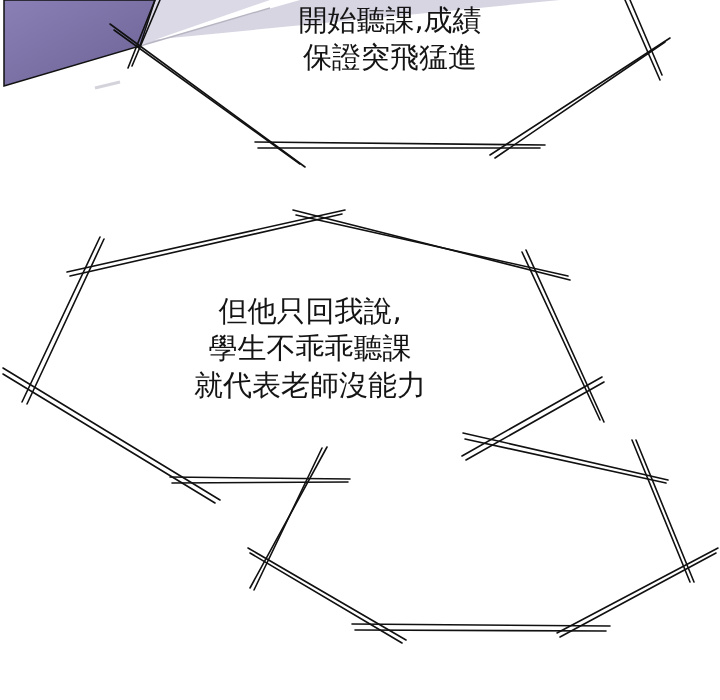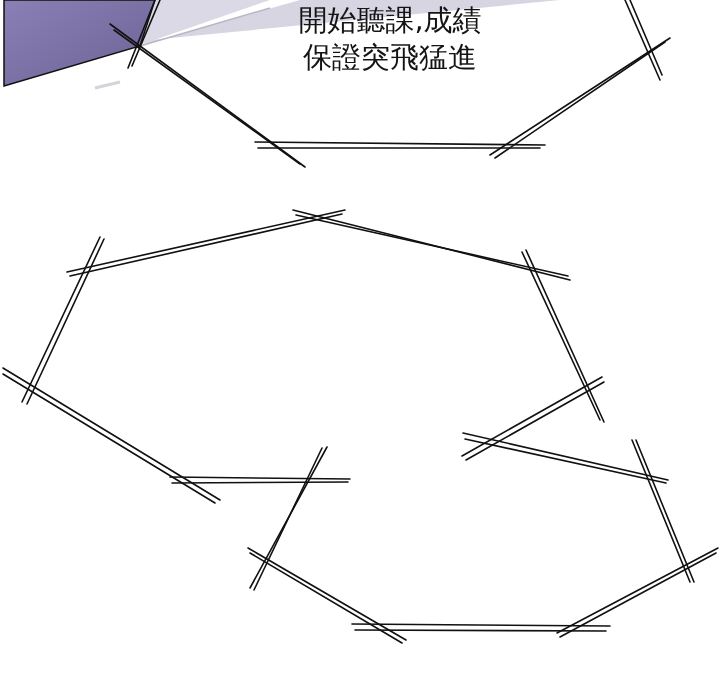--- a/index.html
+++ b/index.html
@@ -75,13 +75,16 @@
         <line x1="248" y1="548" x2="406" y2="640"></line>
           <line x1="250" y1="553" x2="402" y2="643"></line>
         <line x1="327" y1="447" x2="250" y2="588"></line>
           <line x1="322" y1="448" x2="254" y2="590"></line>
       </g>
     </g>
   </svg>
 
   <div class="bubble-text t1">開始聽課,成績
 保證突飛猛進</div>
+  <div class="bubble-text t2">但他只回我說,
+學生不乖乖聽課
+就代表老師沒能力</div>
 </div>
 
 </body></html>

